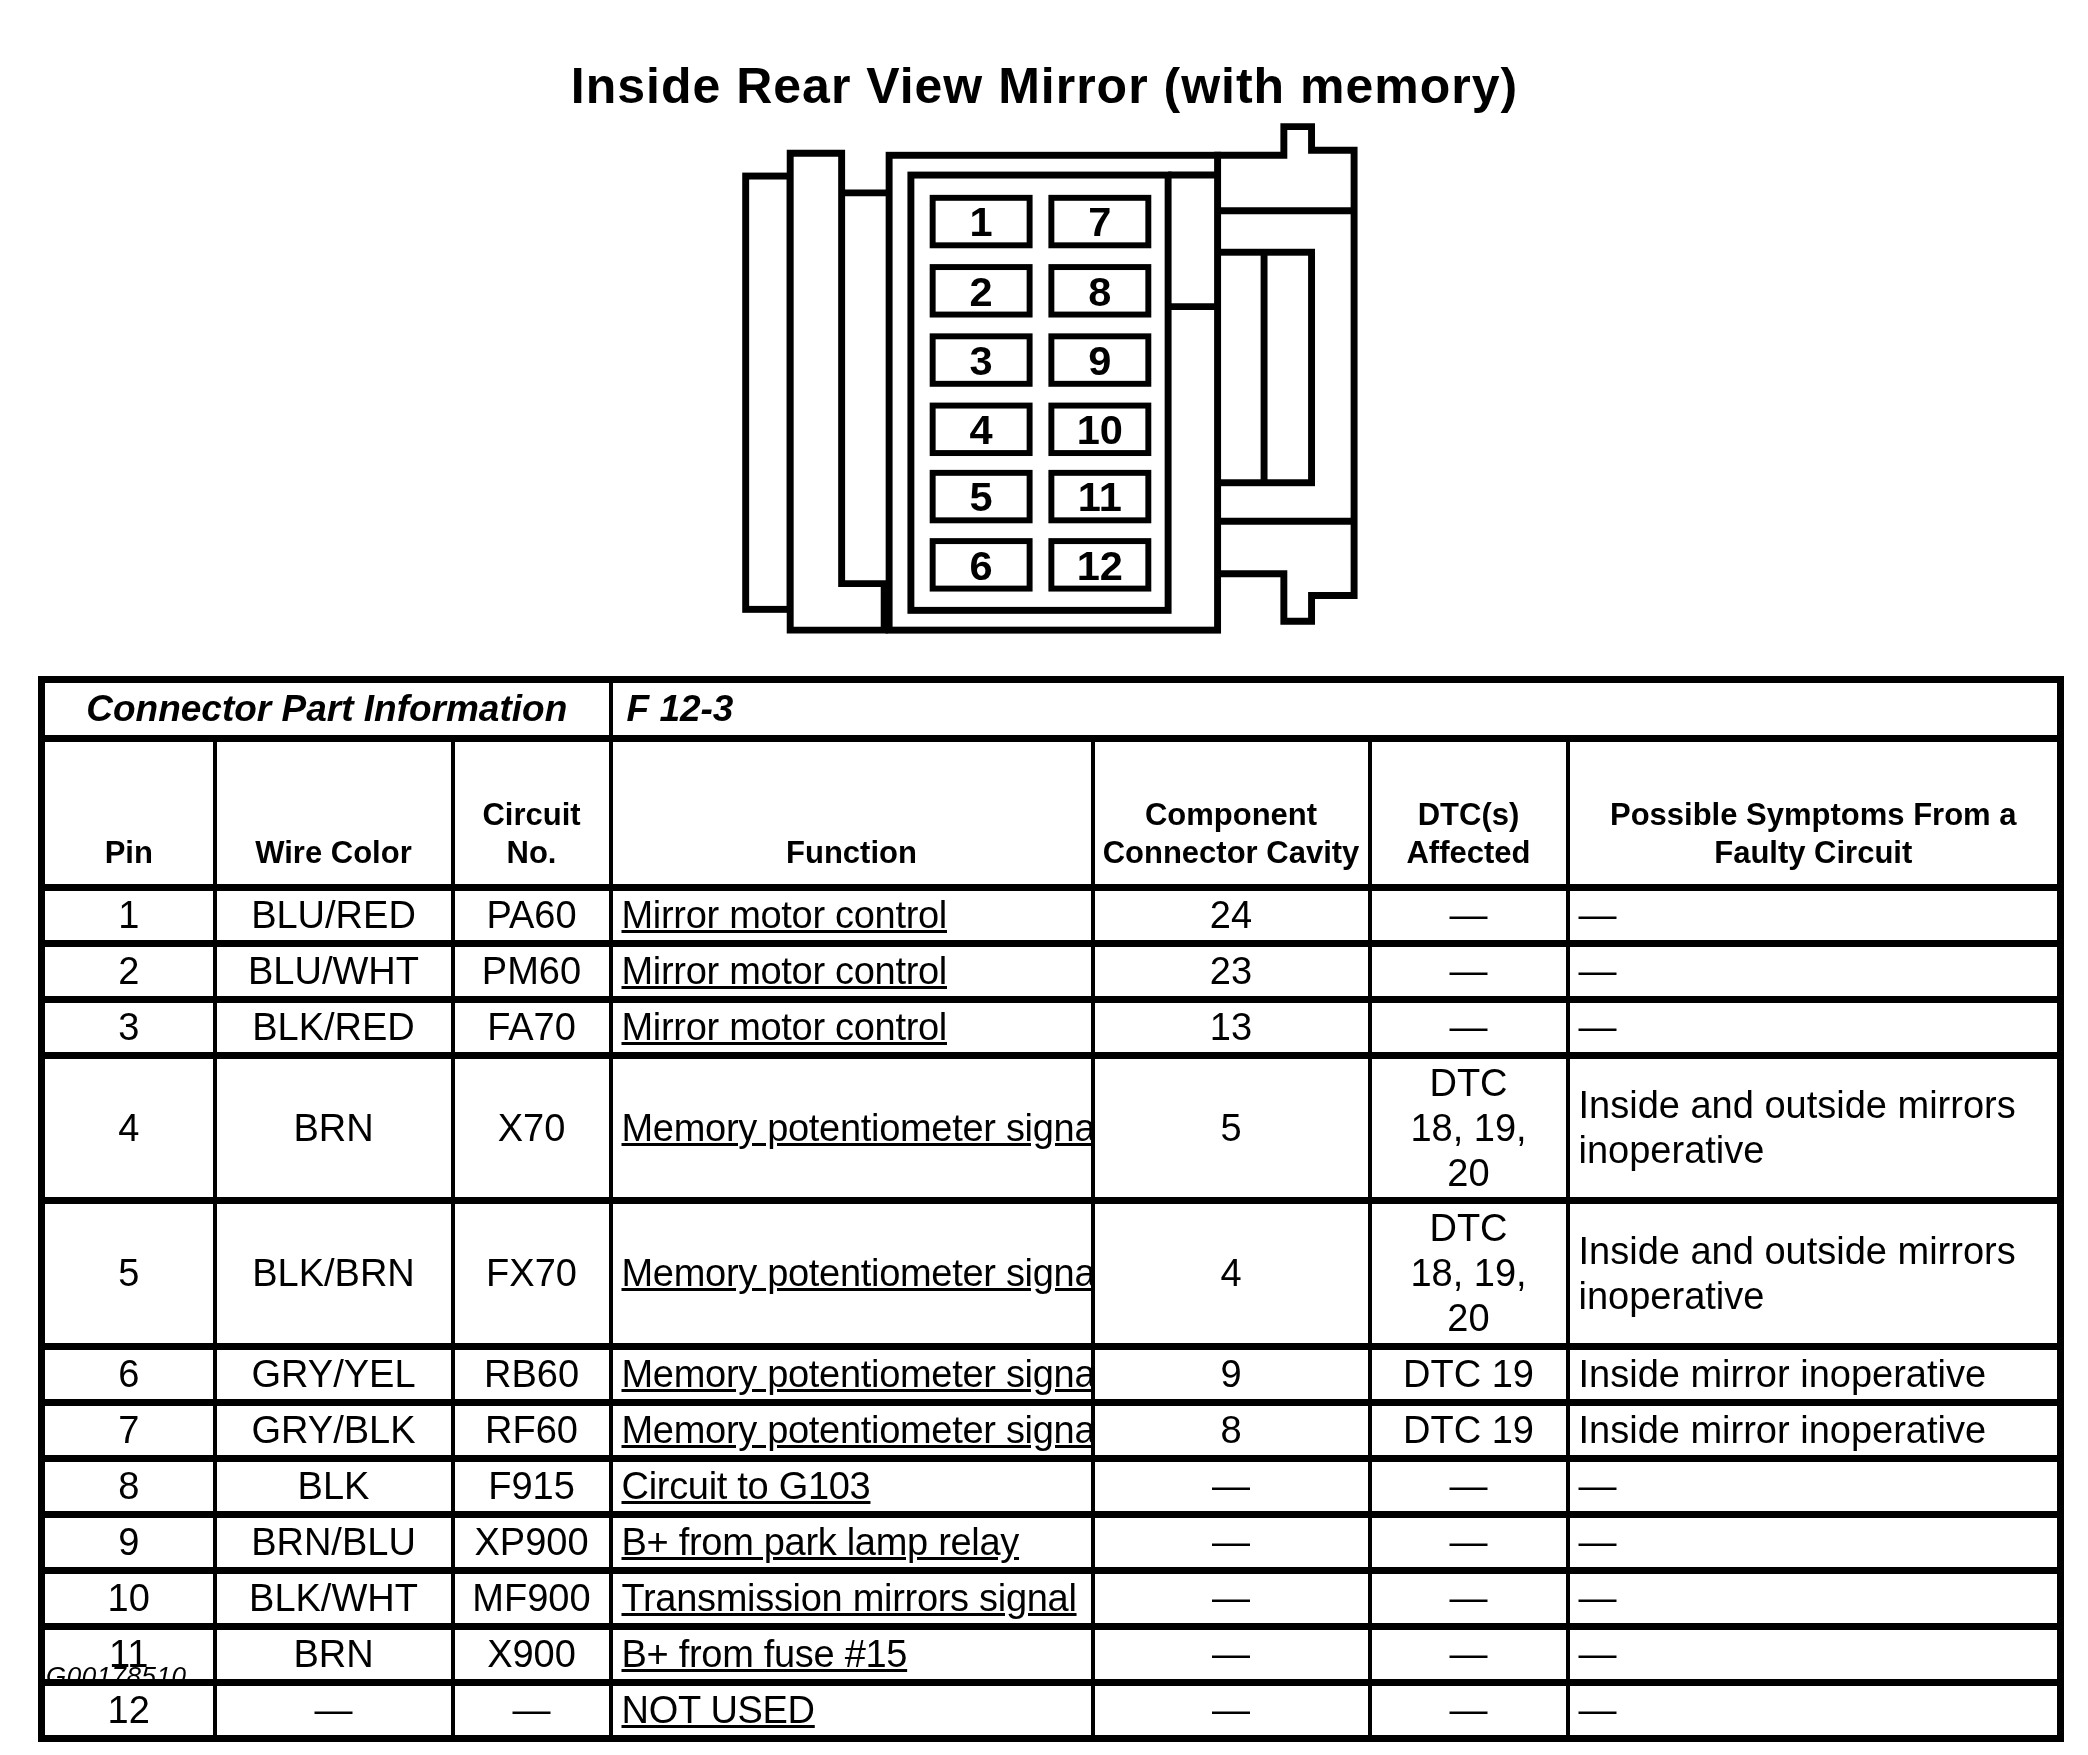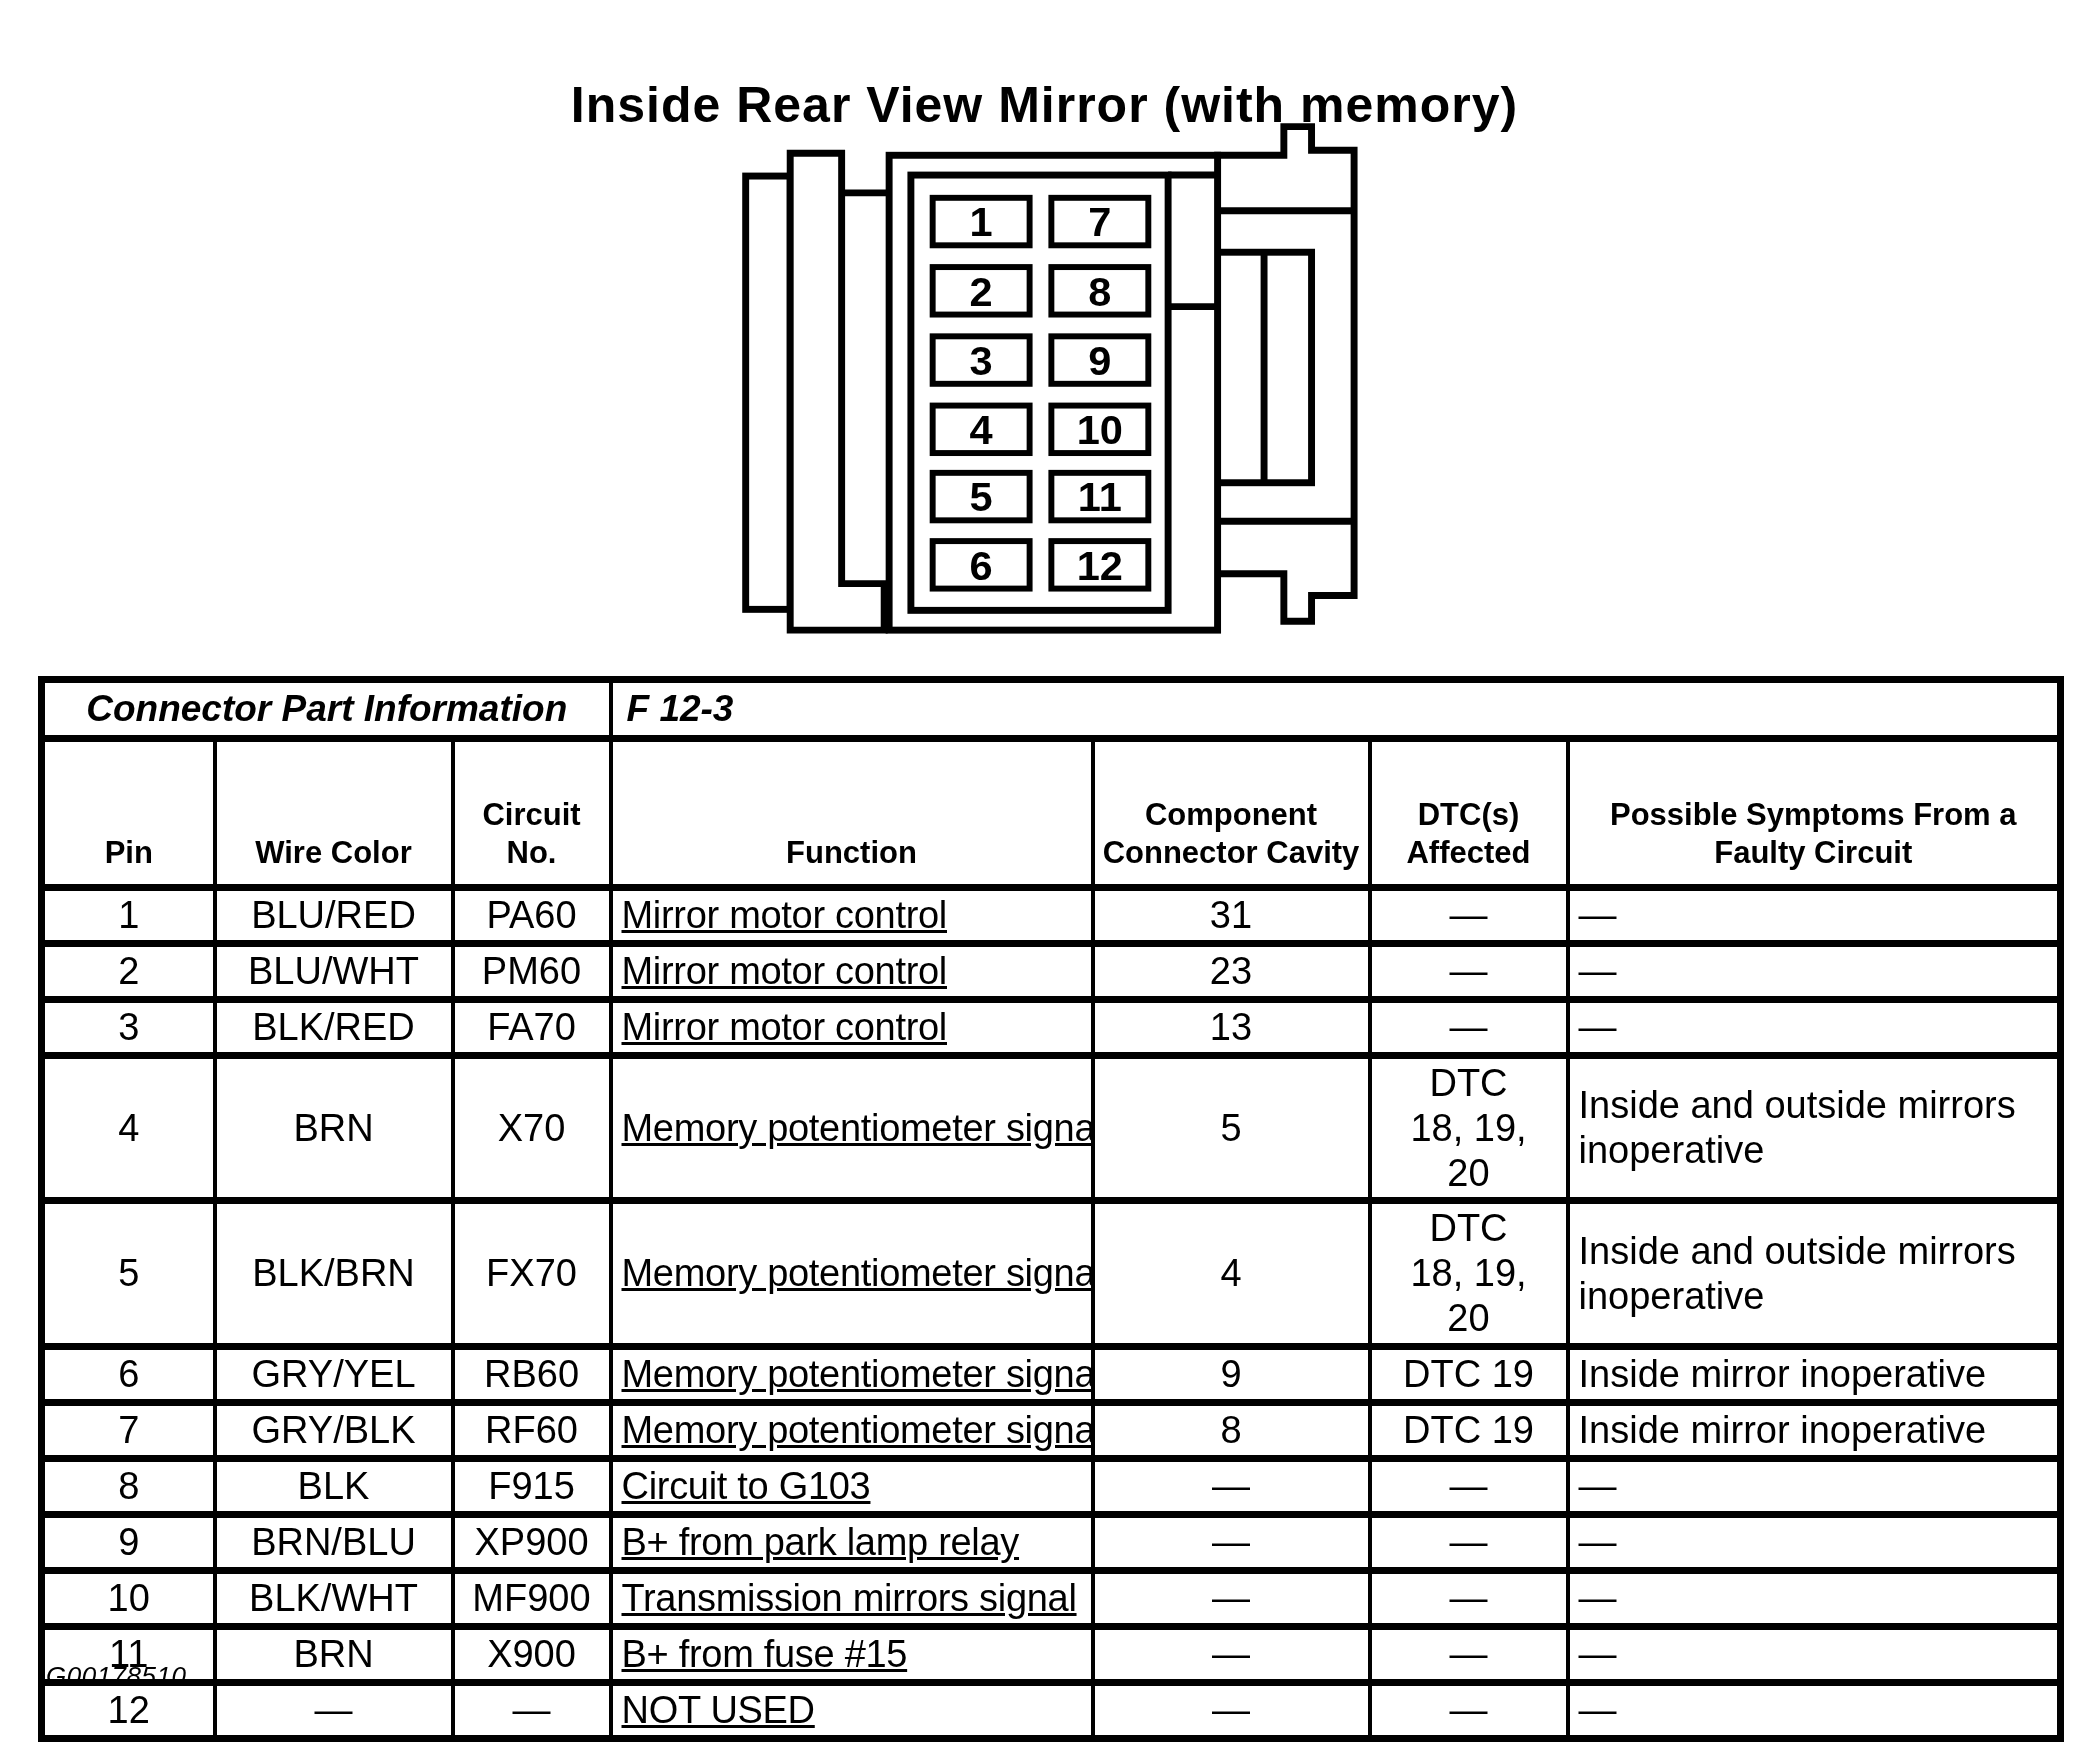--- a/index.html
+++ b/index.html
@@ -7,21 +7,21 @@
     position:relative;
     width:2089px;
     height:1755px;
     background:#fff;
     color:#000;
     font-family:"Liberation Sans", sans-serif;
     overflow:hidden;
   }
   .page-title{
     position:absolute;
-    top:76px; left:0;
+    top:57px; left:0;
     width:2089px;
     text-align:center;
     font-size:50px;
     font-weight:bold;
     letter-spacing:1px;
   }
   .connector-svg{
     position:absolute;
     left:693px; top:89px;
   }
@@ -182,21 +182,21 @@
         <th>DTC(s) Affected</th>
         <th>Possible Symptoms From a Faulty Circuit</th>
       </tr>
     </thead>
     <tbody>
         <tr>
           <td class="col-pin">1</td>
           <td class="col-wire-color">BLU/RED</td>
           <td class="col-circuit-no">PA60</td>
           <td class="col-function">Mirror motor control</td>
-          <td class="col-cavity">31</td>
+          <td class="col-cavity">24</td>
           <td class="col-dtc">—</td>
           <td class="col-symptoms">—</td>
         </tr>
         <tr>
           <td class="col-pin">2</td>
           <td class="col-wire-color">BLU/WHT</td>
           <td class="col-circuit-no">PM60</td>
           <td class="col-function">Mirror motor control</td>
           <td class="col-cavity">23</td>
           <td class="col-dtc">—</td>

